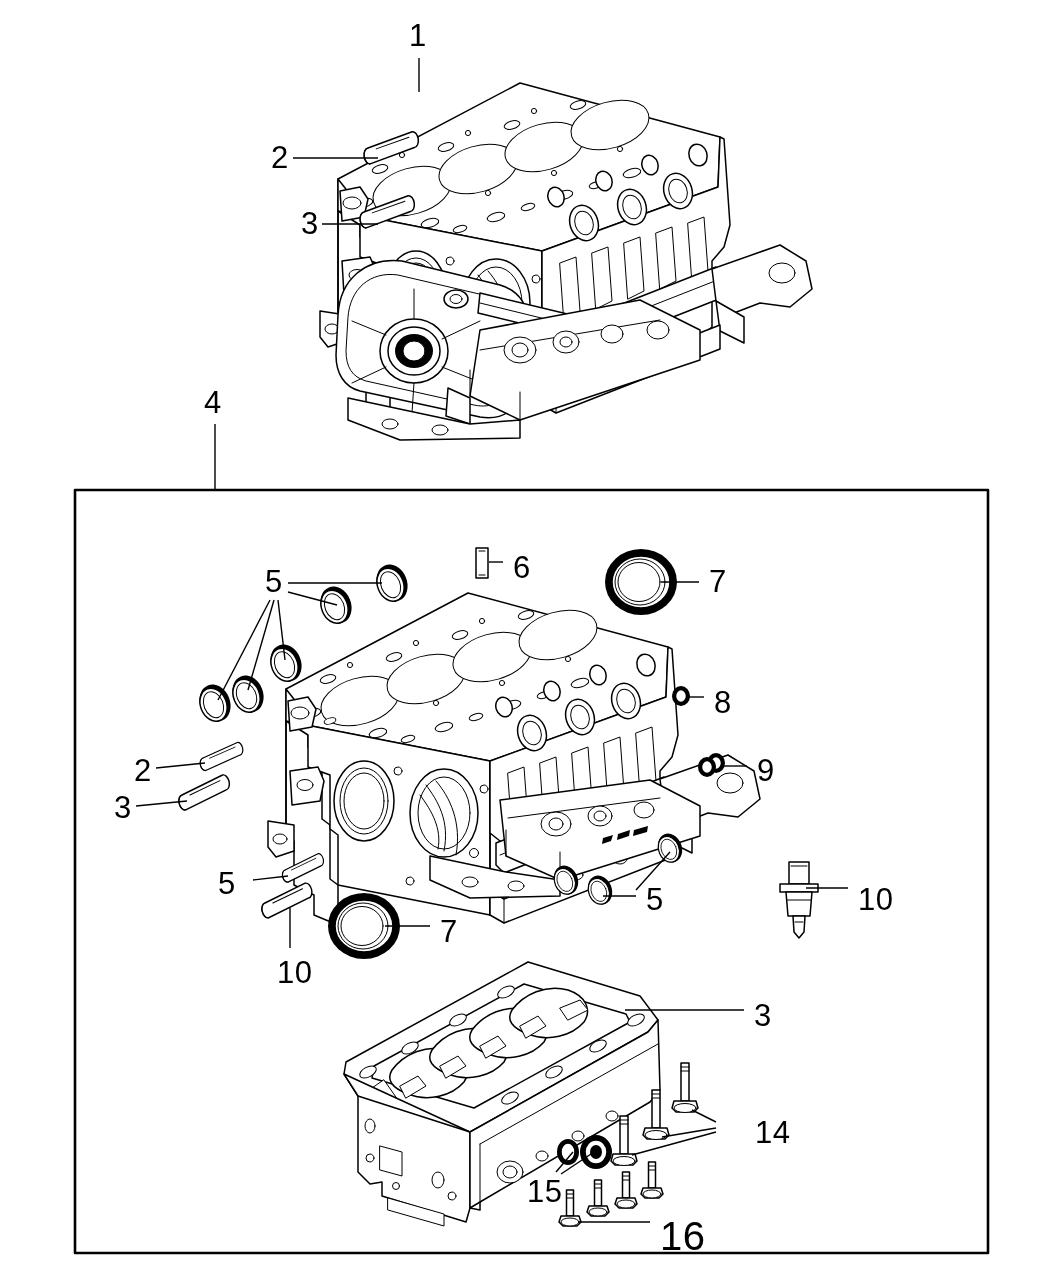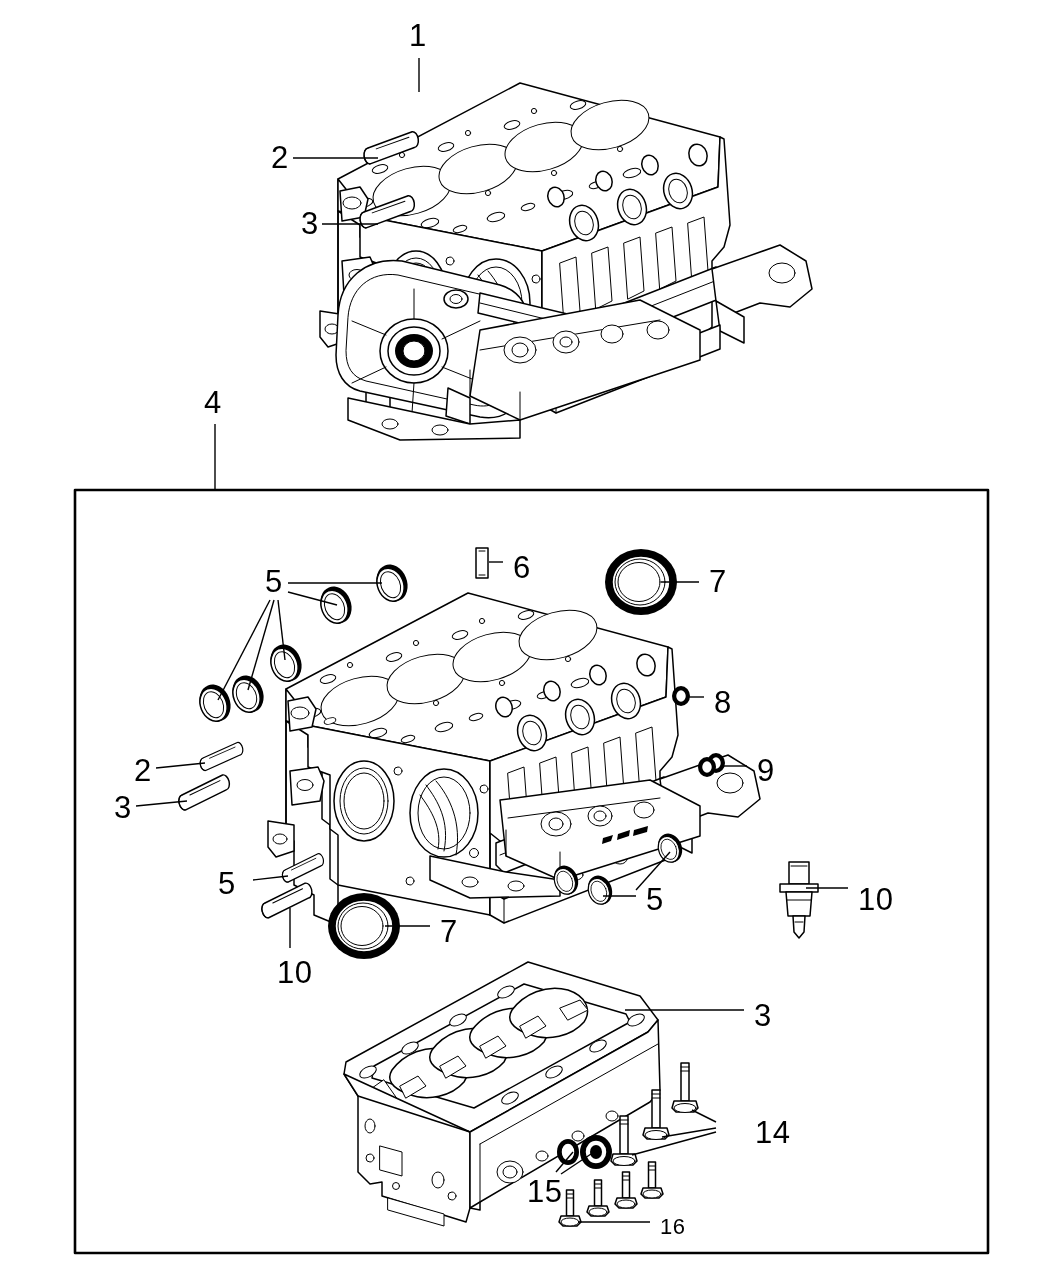--- a/index.html
+++ b/index.html
@@ -472,16 +472,16 @@
       <div class="callout" style="left: 134px; top: 755px; font-size: 31px;">2</div>
       <div class="callout" style="left: 114px; top: 792px; font-size: 31px;">3</div>
       <div class="callout" style="left: 218px; top: 868px; font-size: 31px;">5</div>
       <div class="callout" style="left: 277px; top: 957px; font-size: 31px;">10</div>
       <div class="callout" style="left: 440px; top: 916px; font-size: 31px;">7</div>
       <div class="callout" style="left: 646px; top: 884px; font-size: 31px;">5</div>
       <div class="callout" style="left: 858px; top: 884px; font-size: 31px;">10</div>
       <div class="callout" style="left: 754px; top: 1000px; font-size: 31px;">3</div>
       <div class="callout" style="left: 726px; top: 1117px; font-size: 31px; margin-left: 29px;">14</div>
       <div class="callout" style="left: 527px; top: 1176px; font-size: 31px; text-align: center;">15</div>
-      <div class="callout" style="left: 660px; top: 1216px; font-size: 22px; text-align: center;">16</div>
+      <div class="callout" style="left: 660px; top: 1216px; font-size: 40px; text-align: center;">16</div>
     </div>
 
 </div>
 
 </body></html>

